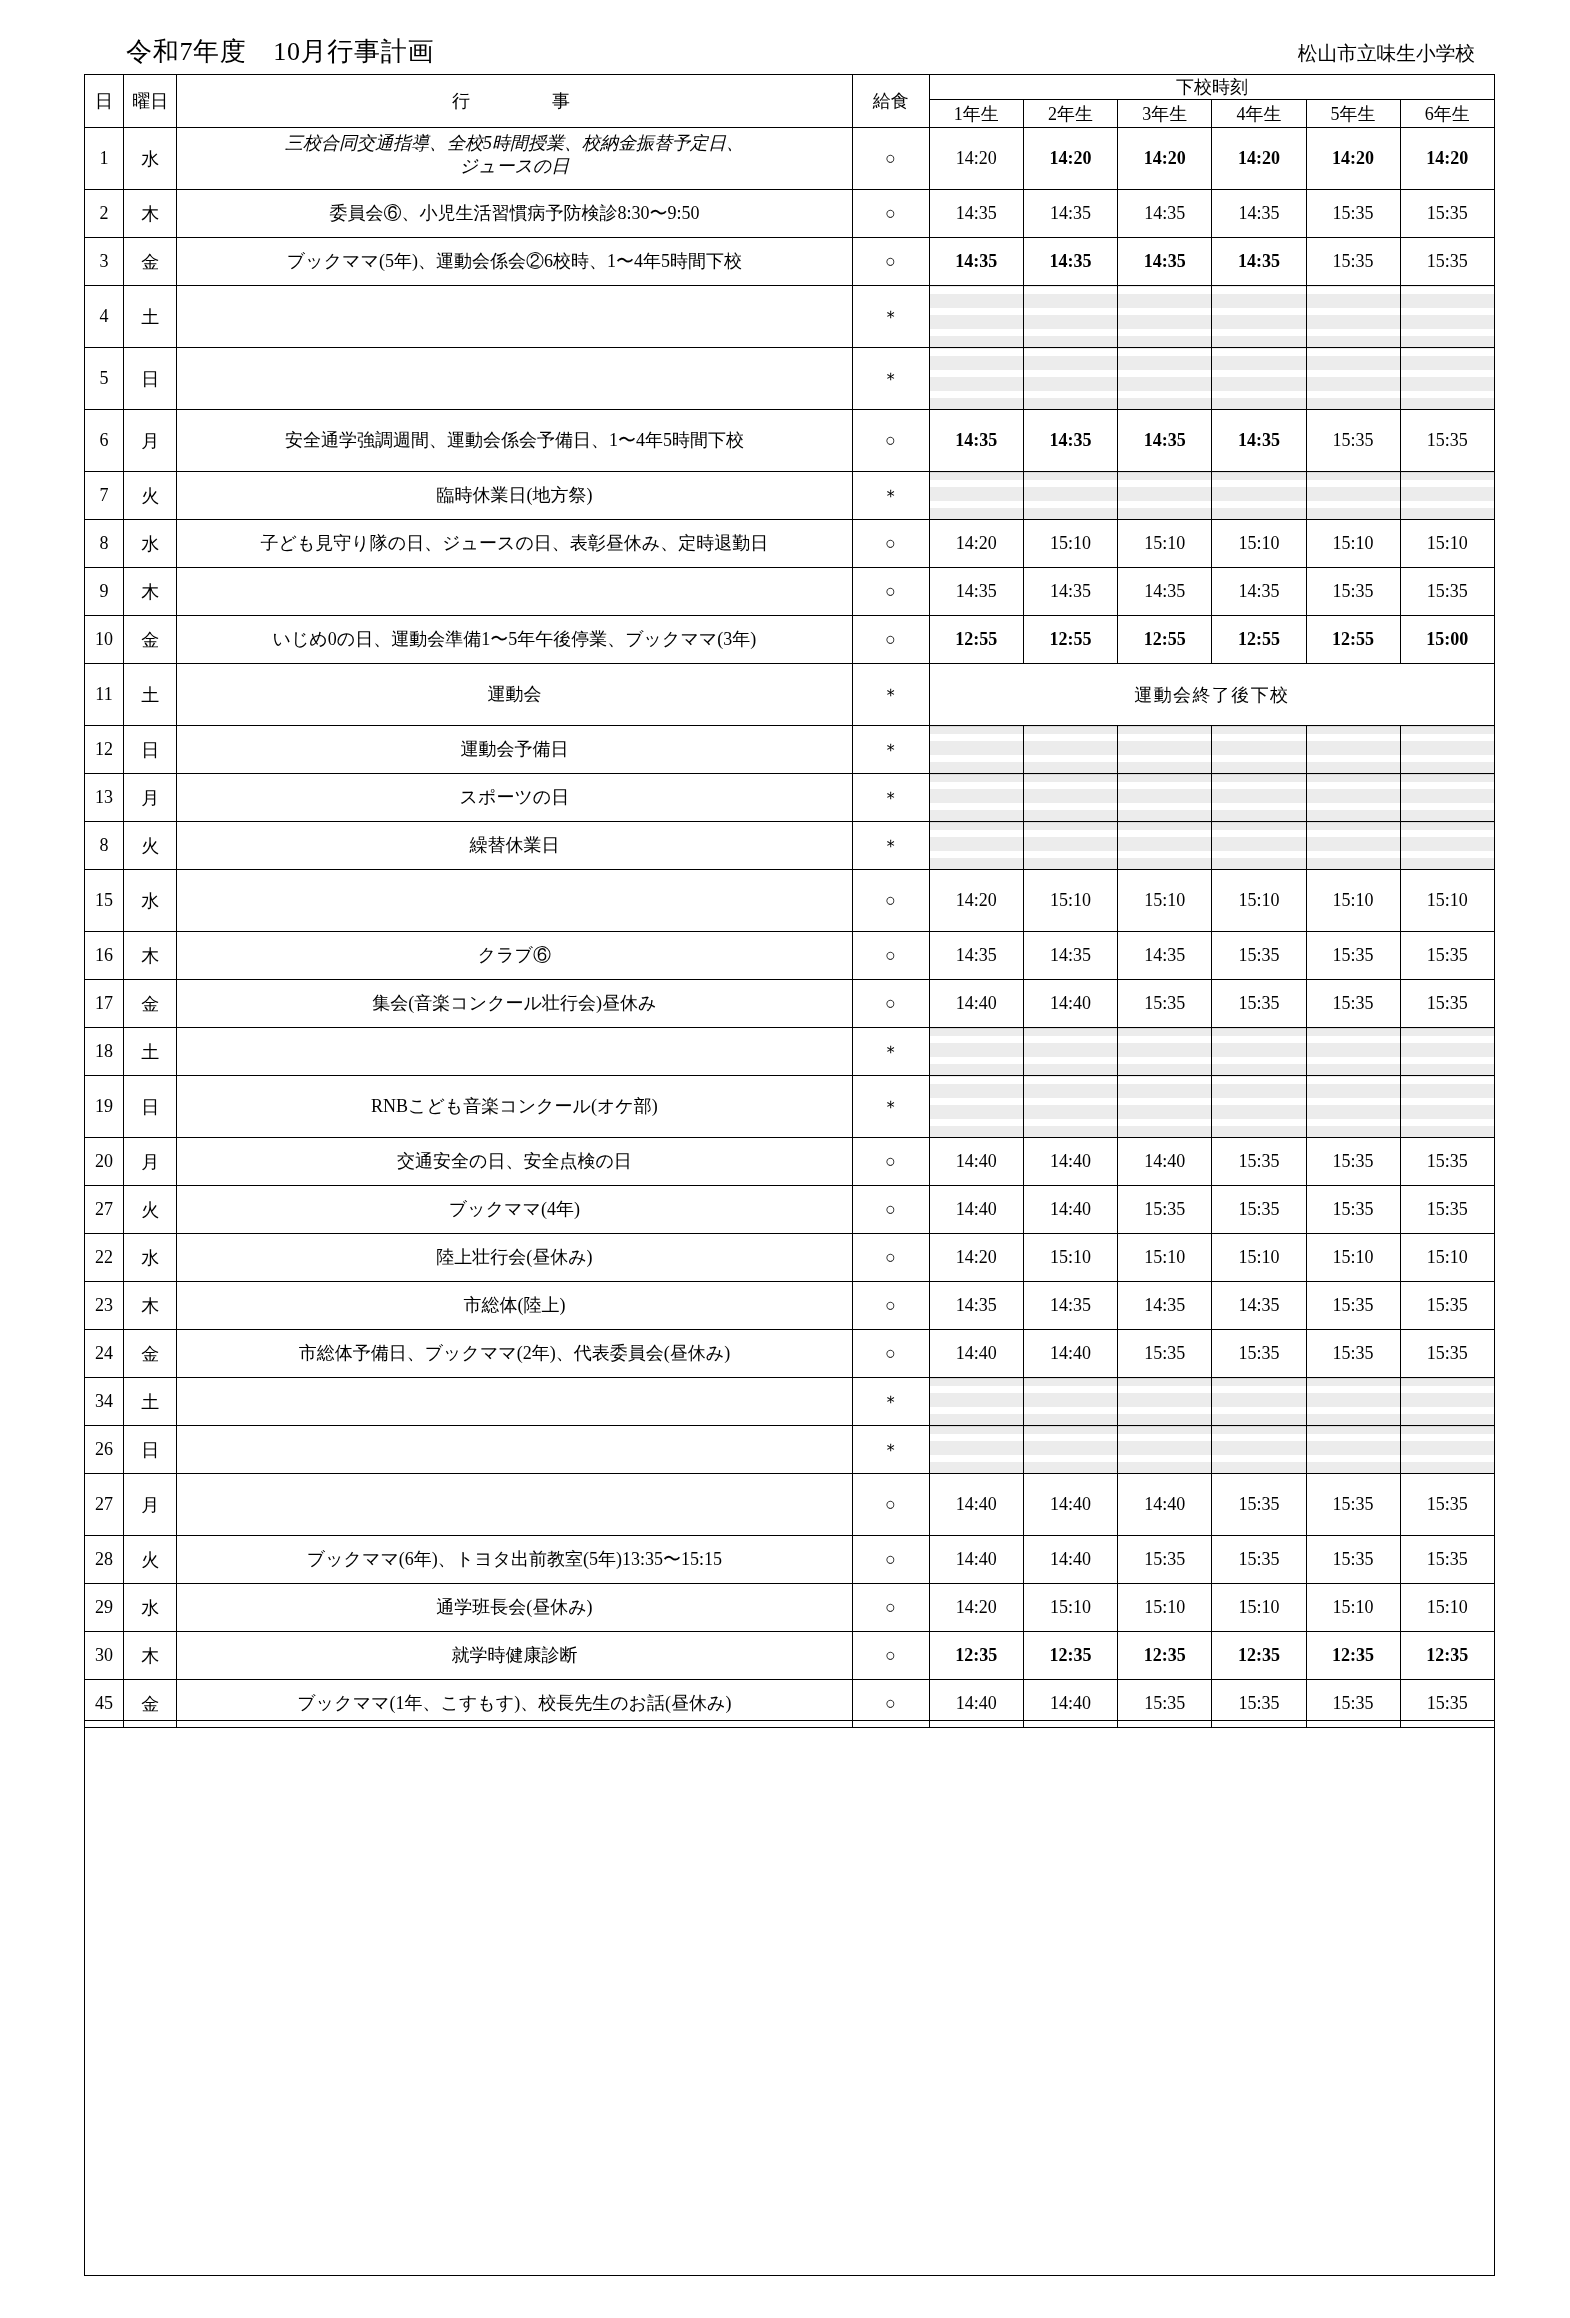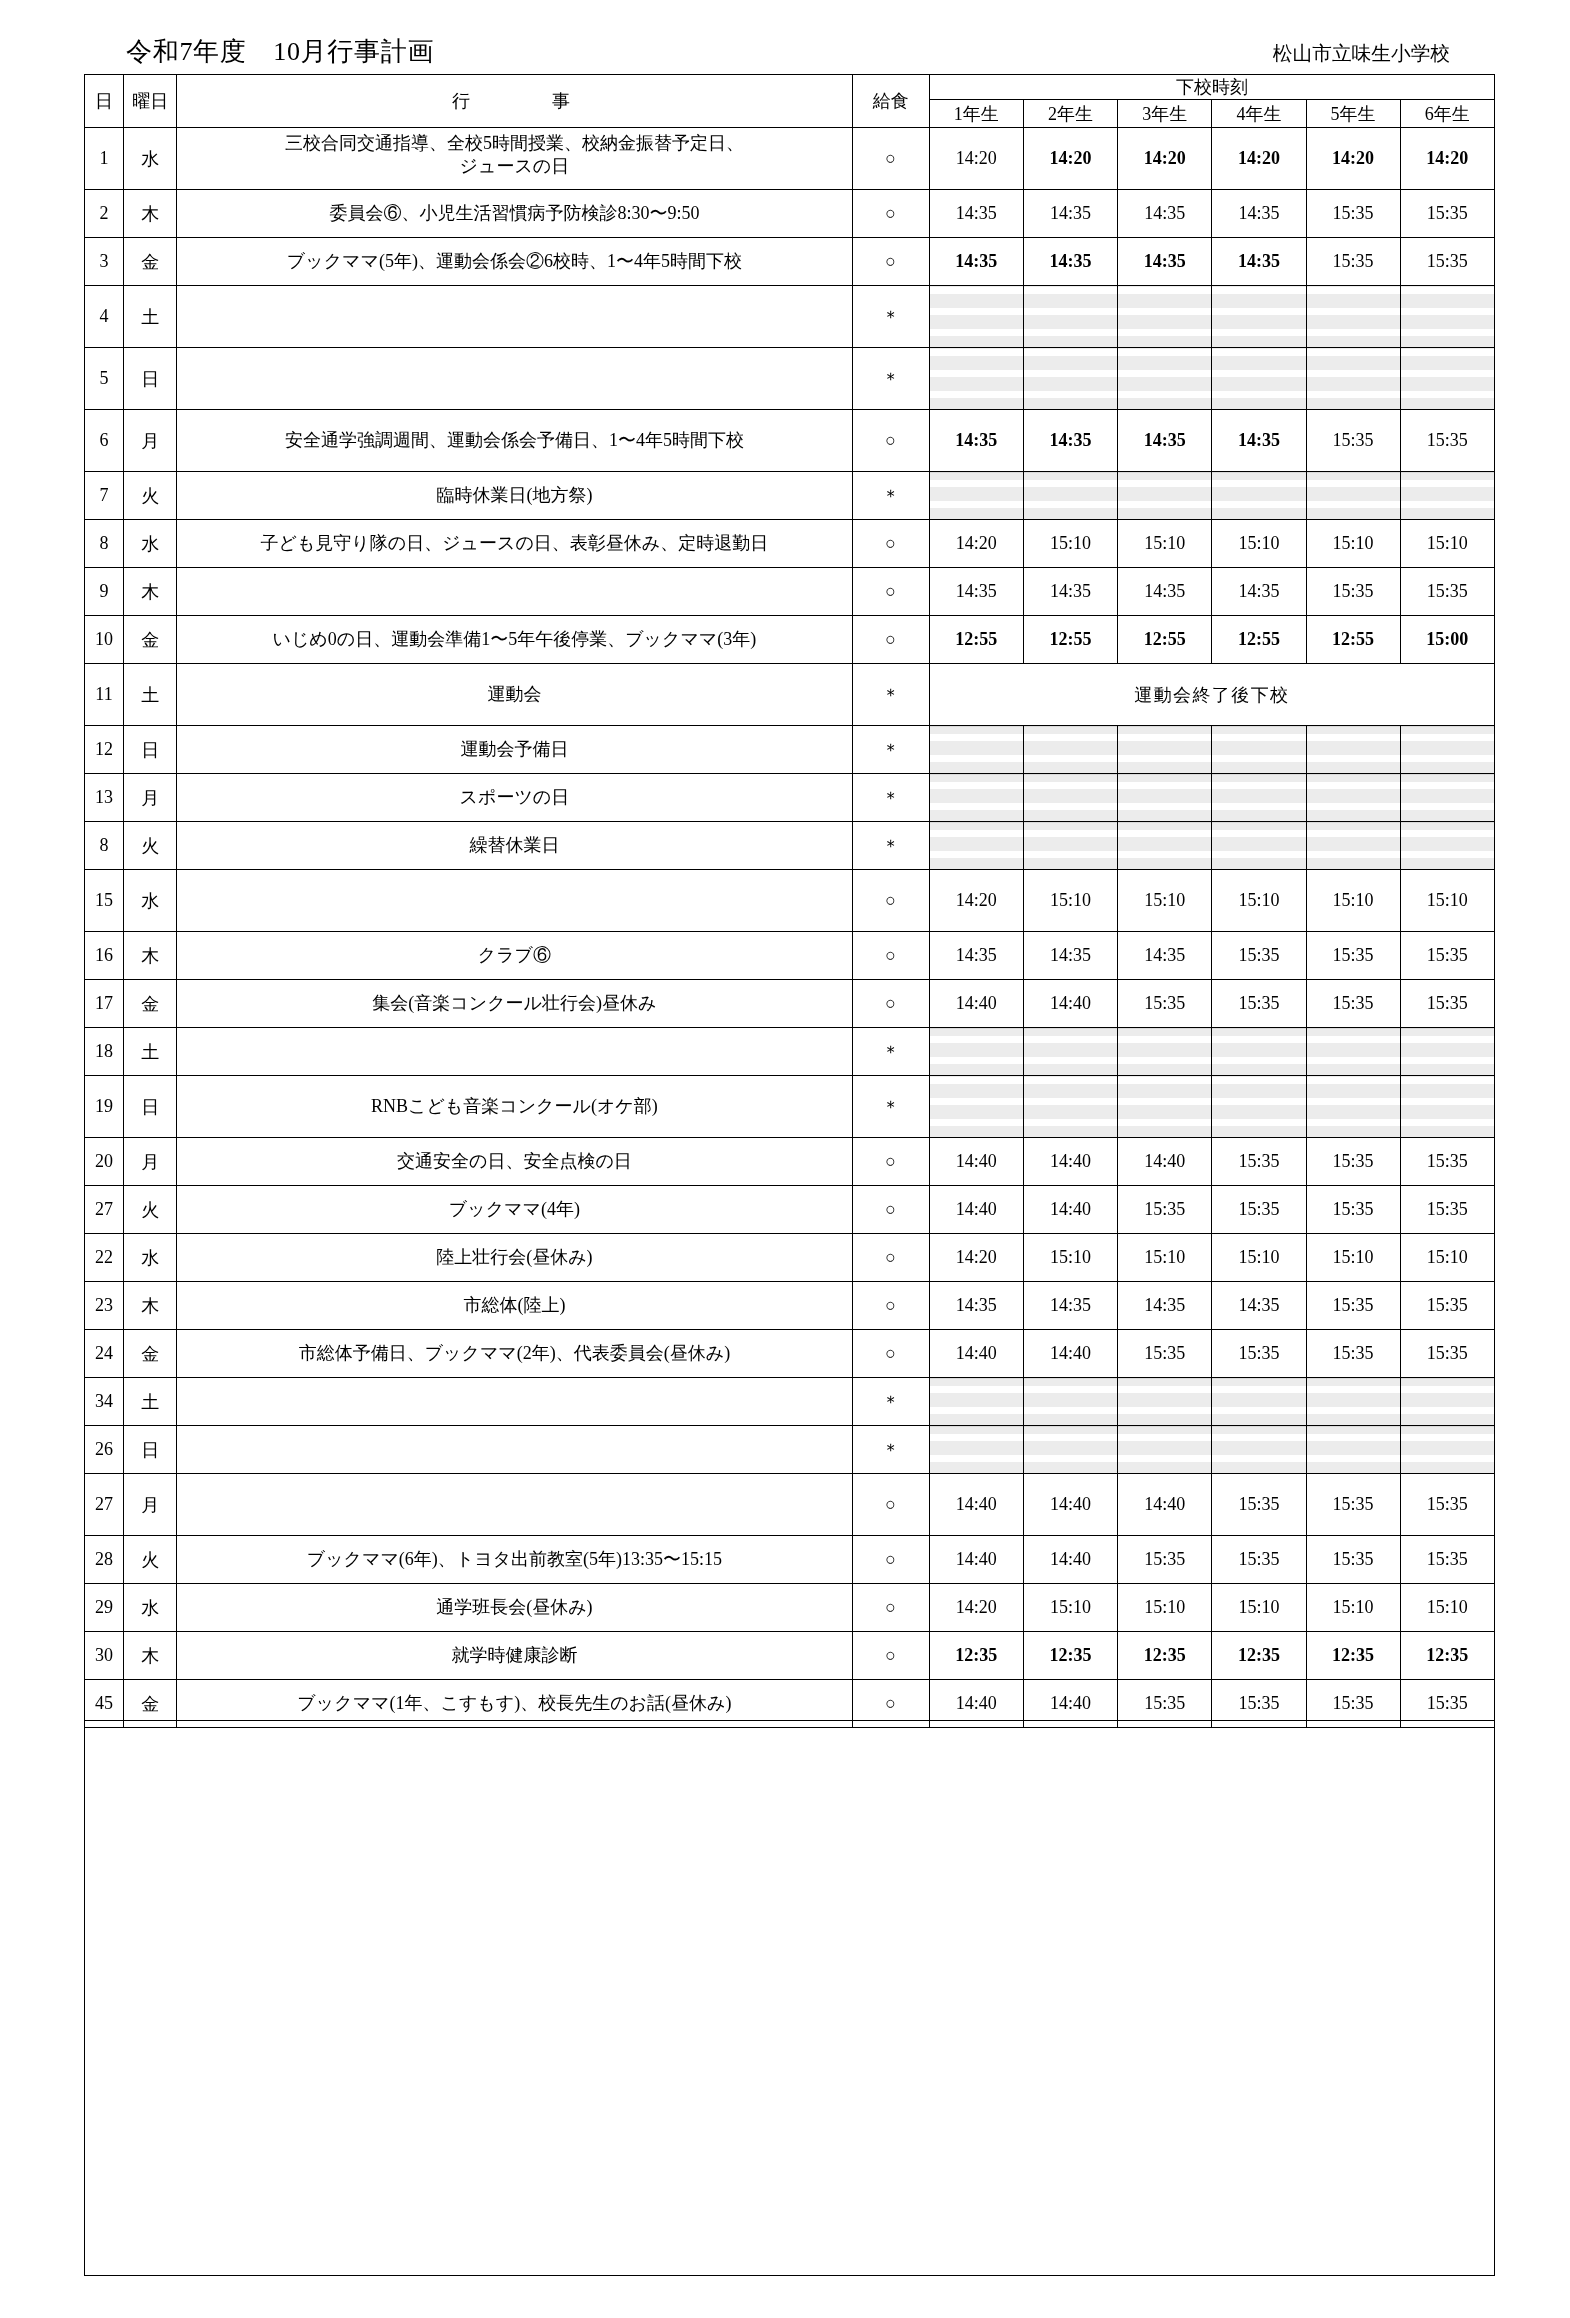--- a/index.html
+++ b/index.html
@@ -31,21 +31,21 @@
   .doc-title {
     position: absolute;
     left: 42px;
     top: 0;
     font-size: 26px;
     letter-spacing: 0.7px;
     white-space: nowrap;
   }
   .school-name {
     position: absolute;
-    right: 45px;
+    right: 20px;
     top: 5.6px;
     font-size: 19.7px;
     white-space: nowrap;
   }
   table.cal {
     position: absolute;
     left: 84px;
     top: 74px;
     border-collapse: collapse;
     table-layout: fixed;
@@ -81,21 +81,21 @@
 
   td.day    { font-size: 19px; }
   td.week   { font-size: 18px; }
   td.event  {
     text-align: left;
     padding: 1.4px 5.6px 1.4px 7px;
     font-size: 18px;
     line-height: 1.28;
     vertical-align: middle;
   }
-  td.event.top { vertical-align: top; padding-top: 4.2px; }
+  td.event.top { vertical-align: top; padding-top: 4.2px; font-style: italic; }
   td.lunch  { font-size: 17.6px; }
   td.time   { font-size: 17.6px; }
   td.time.bold, td.lunch.bold { font-weight: bold; }
   td.shade  {
     background-image:
       repeating-linear-gradient(0deg, #d9d9d9 0px, #d9d9d9 0.7px, #ffffff 0.7px, #ffffff 2.1px),
       repeating-linear-gradient(90deg, #d9d9d9 0px, #d9d9d9 0.7px, #ffffff 0.7px, #ffffff 2.1px);
     background-color: #eeeeee;
   }
   td.merged-note {

